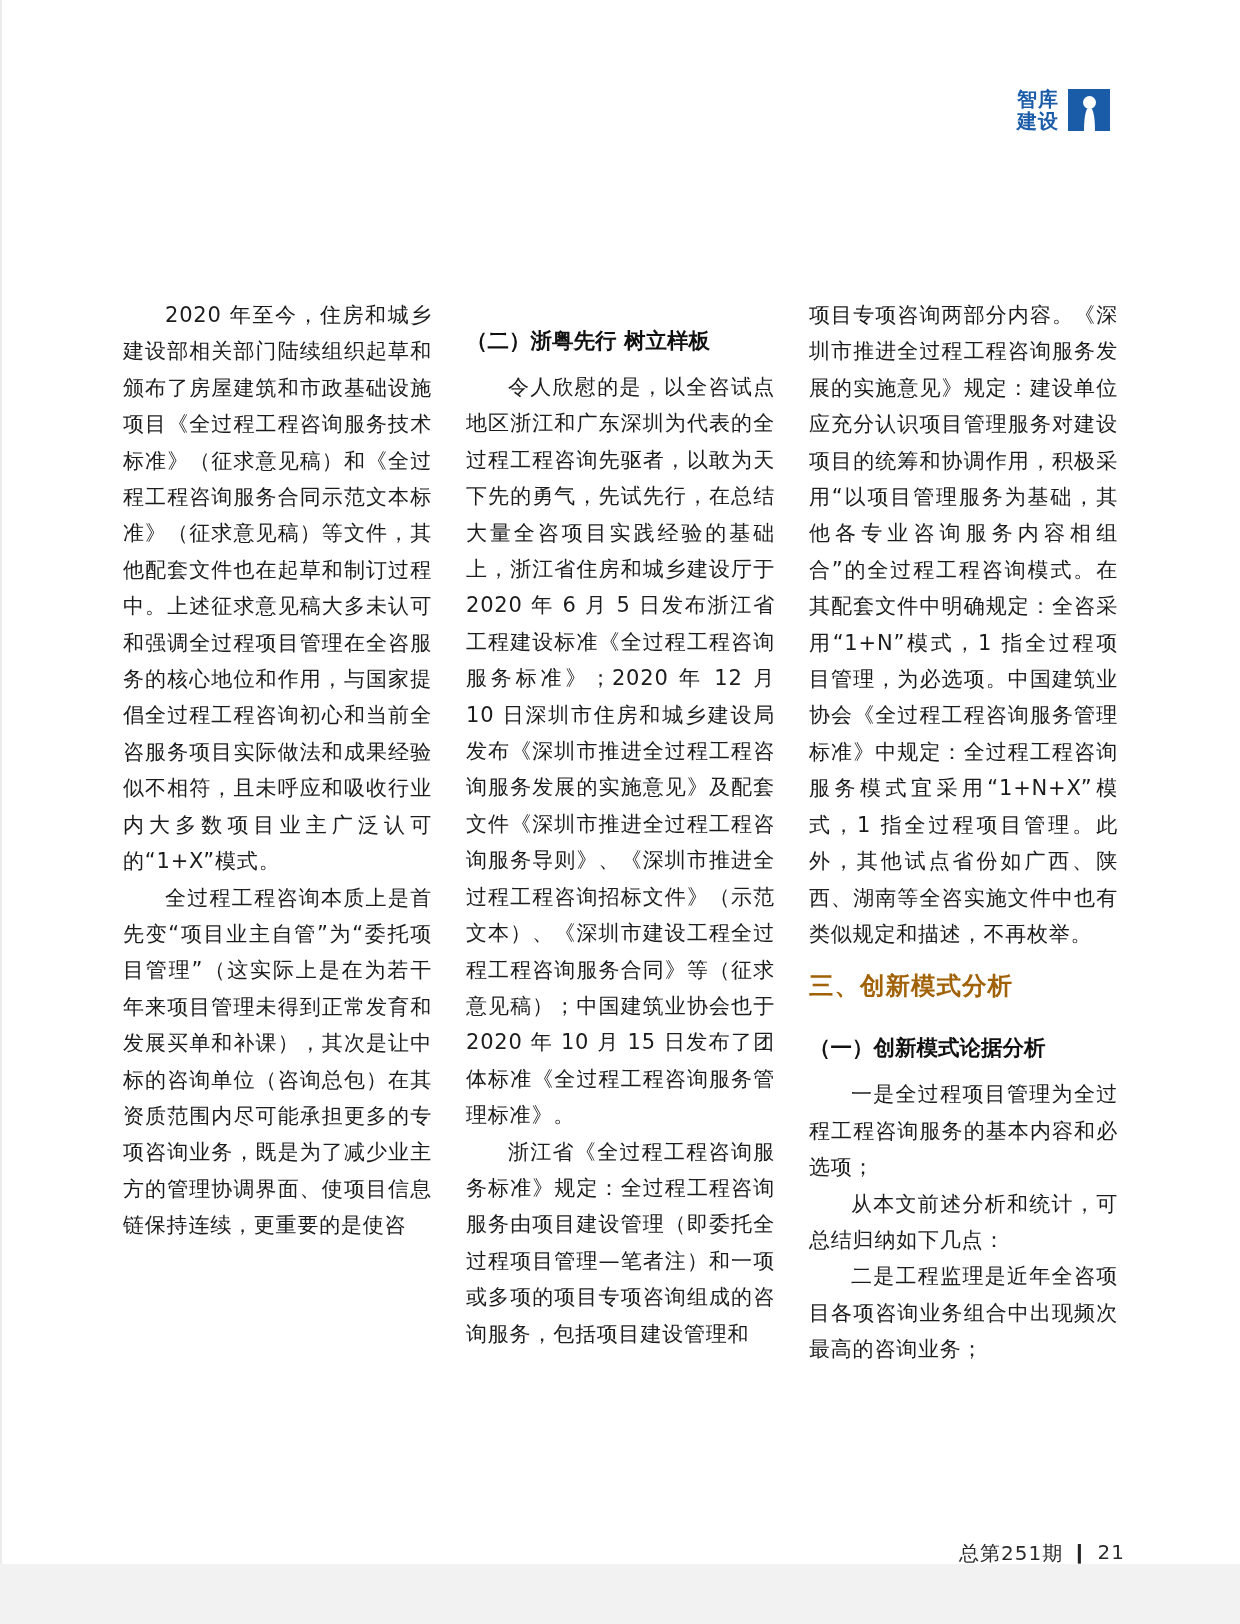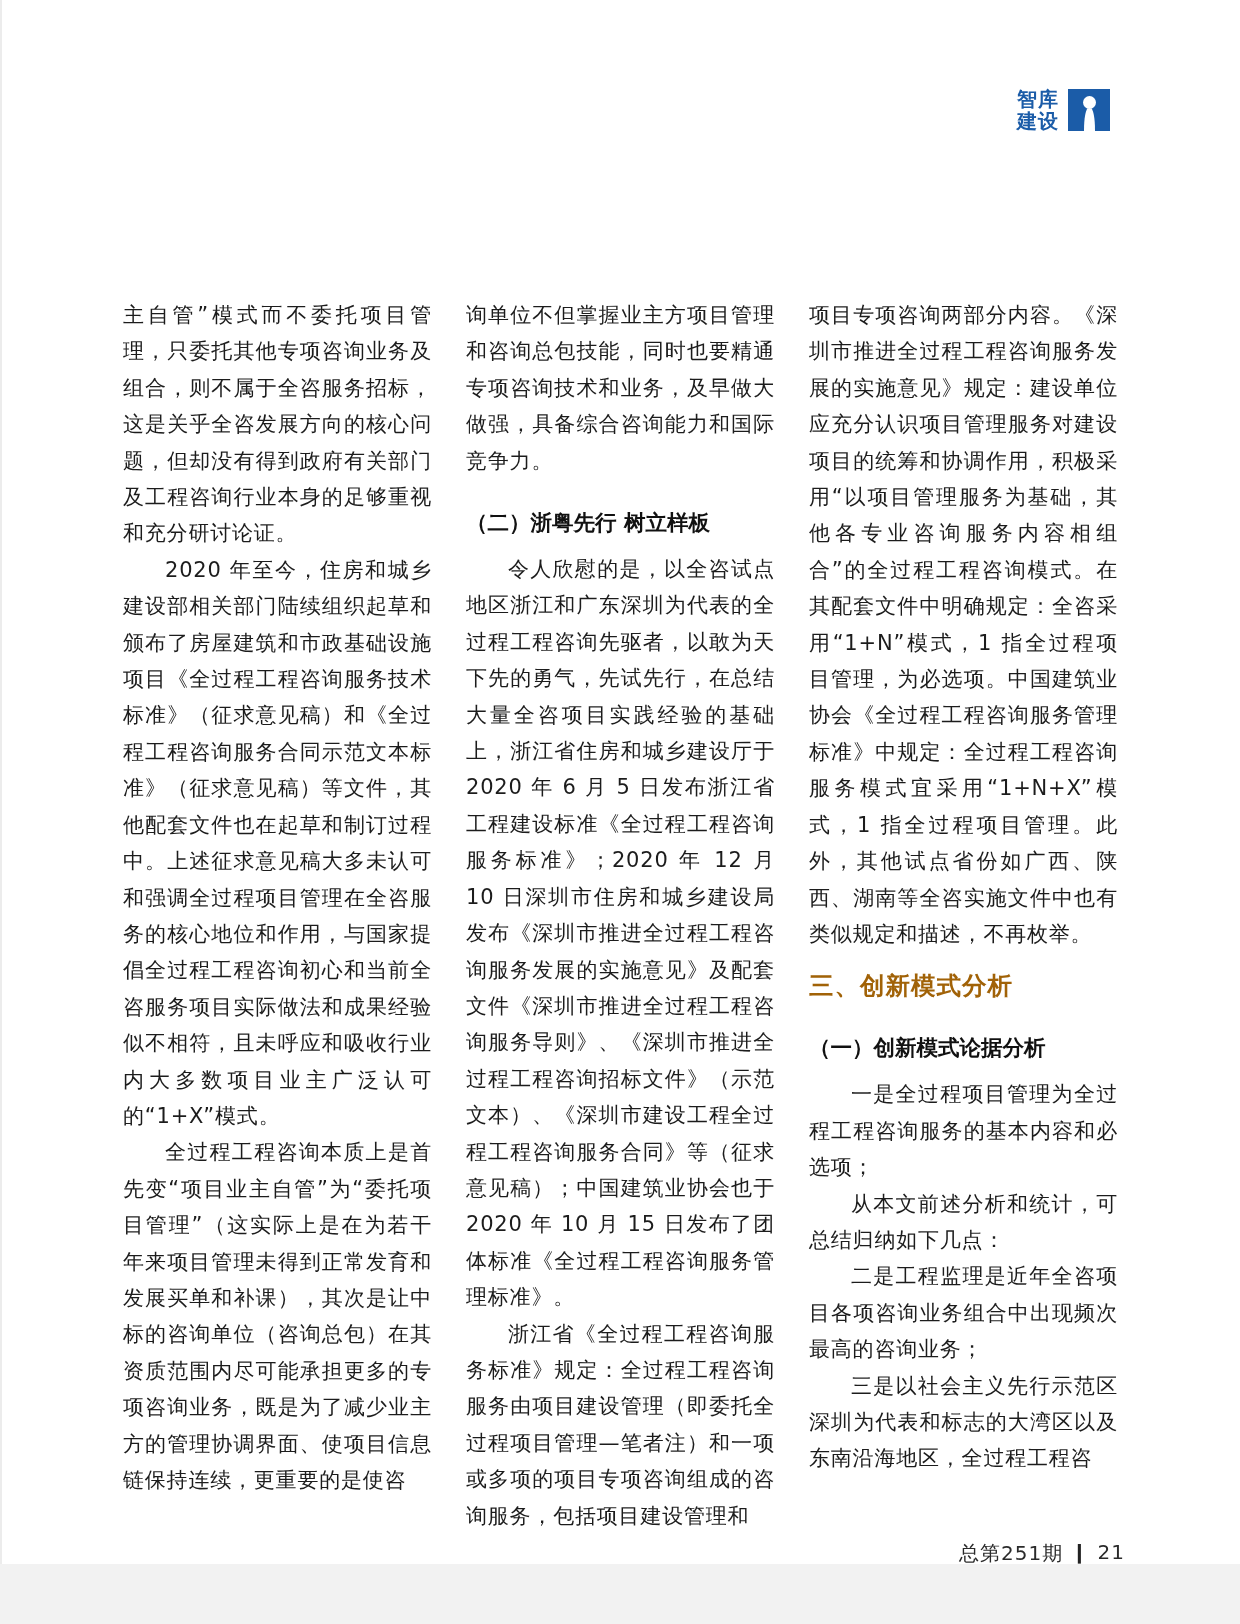--- a/index.html
+++ b/index.html
@@ -100,40 +100,37 @@
         <rect x="0" y="0" width="42" height="42" fill="#1b5ca8"></rect>
         <circle cx="21.5" cy="13.5" r="6.5" fill="#ffffff"></circle>
         <path d="M16 42 C16 28 17.6 23 19.2 19.4 L23.8 19.4 C25.4 23 27 28 27 42 Z" fill="#ffffff"></path>
       </svg>
     </span>
   </div>
 
   <main class="content">
 
     <section class="col">
-      <p class="para">主自管”模式而不委托项目管理，只委托其他专项咨询业务及组合，则不属于全咨服务招标，这是关乎全咨发展方向的核心问题，但却没有得到政府有关部门及工程咨询行业本身的足够重视和充分研讨论证。</p>
       <p class="para indent">2020 年至今，住房和城乡建设部相关部门陆续组织起草和颁布了房屋建筑和市政基础设施项目《全过程工程咨询服务技术标准》（征求意见稿）和《全过程工程咨询服务合同示范文本标准》（征求意见稿）等文件，其他配套文件也在起草和制订过程中。上述征求意见稿大多未认可和强调全过程项目管理在全咨服务的核心地位和作用，与国家提倡全过程工程咨询初心和当前全咨服务项目实际做法和成果经验似不相符，且未呼应和吸收行业内大多数项目业主广泛认可的“1+X”模式。</p>
       <p class="para indent">全过程工程咨询本质上是首先变“项目业主自管”为“委托项目管理”（这实际上是在为若干年来项目管理未得到正常发育和发展买单和补课），其次是让中标的咨询单位（咨询总包）在其资质范围内尽可能承担更多的专项咨询业务，既是为了减少业主方的管理协调界面、使项目信息链保持连续，更重要的是使咨</p>
     </section>
 
     <section class="col">
-      <p class="para">询单位不但掌握业主方项目管理和咨询总包技能，同时也要精通专项咨询技术和业务，及早做大做强，具备综合咨询能力和国际竞争力。</p>
       <h3 class="subheading">（二）浙粤先行 树立样板</h3>
       <p class="para indent">令人欣慰的是，以全咨试点地区浙江和广东深圳为代表的全过程工程咨询先驱者，以敢为天下先的勇气，先试先行，在总结大量全咨项目实践经验的基础上，浙江省住房和城乡建设厅于 2020 年 6 月 5 日发布浙江省工程建设标准《全过程工程咨询服务标准》；2020 年 12 月 10 日深圳市住房和城乡建设局发布《深圳市推进全过程工程咨询服务发展的实施意见》及配套文件《深圳市推进全过程工程咨询服务导则》、《深圳市推进全过程工程咨询招标文件》（示范文本）、《深圳市建设工程全过程工程咨询服务合同》等（征求意见稿）；中国建筑业协会也于 2020 年 10 月 15 日发布了团体标准《全过程工程咨询服务管理标准》。</p>
       <p class="para indent">浙江省《全过程工程咨询服务标准》规定：全过程工程咨询服务由项目建设管理（即委托全过程项目管理—笔者注）和一项或多项的项目专项咨询组成的咨询服务，包括项目建设管理和</p>
     </section>
 
     <section class="col">
       <p class="para">项目专项咨询两部分内容。《深圳市推进全过程工程咨询服务发展的实施意见》规定：建设单位应充分认识项目管理服务对建设项目的统筹和协调作用，积极采用“以项目管理服务为基础，其他各专业咨询服务内容相组合”的全过程工程咨询模式。在其配套文件中明确规定：全咨采用“1+N”模式，1 指全过程项目管理，为必选项。中国建筑业协会《全过程工程咨询服务管理标准》中规定：全过程工程咨询服务模式宜采用“1+N+X”模式，1 指全过程项目管理。此外，其他试点省份如广西、陕西、湖南等全咨实施文件中也有类似规定和描述，不再枚举。</p>
       <h2 class="section-heading">三、创新模式分析</h2>
       <h3 class="subheading">（一）创新模式论据分析</h3>
       <p class="para indent">一是全过程项目管理为全过程工程咨询服务的基本内容和必选项；</p>
       <p class="para indent">从本文前述分析和统计，可总结归纳如下几点：</p>
       <p class="para indent">二是工程监理是近年全咨项目各项咨询业务组合中出现频次最高的咨询业务；</p>
-      <p class="para indent">三是以社会主义先行示范区深圳为代表和标志的大湾区以及东南沿海地区，全过程工程咨</p>
     </section>
 
   </main>
 
   <footer class="footer">
     <span>总第251期</span>
     <span class="sep">|</span>
     <span>21</span>
   </footer>
 

